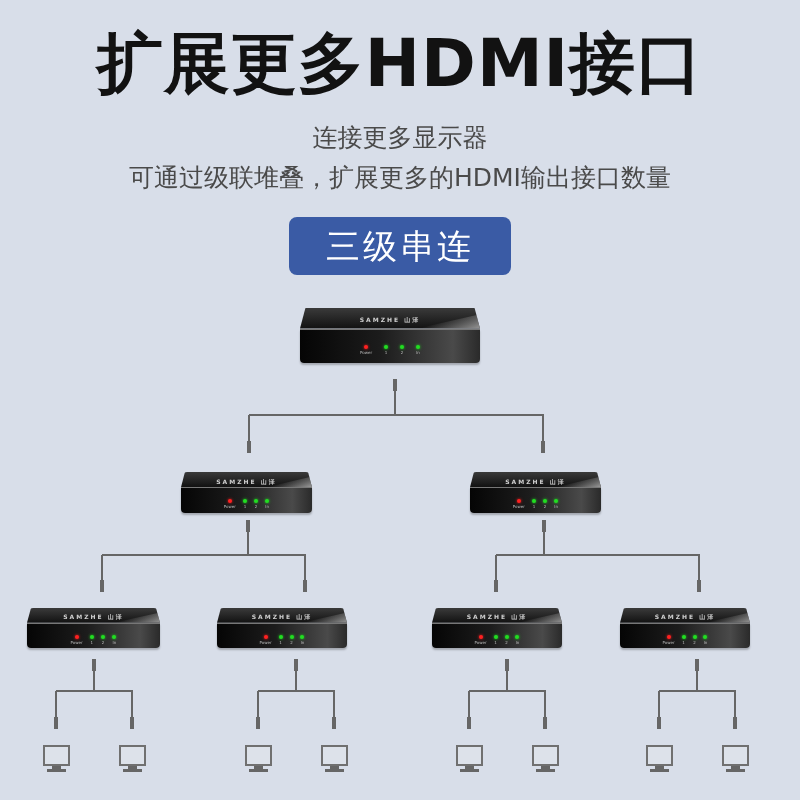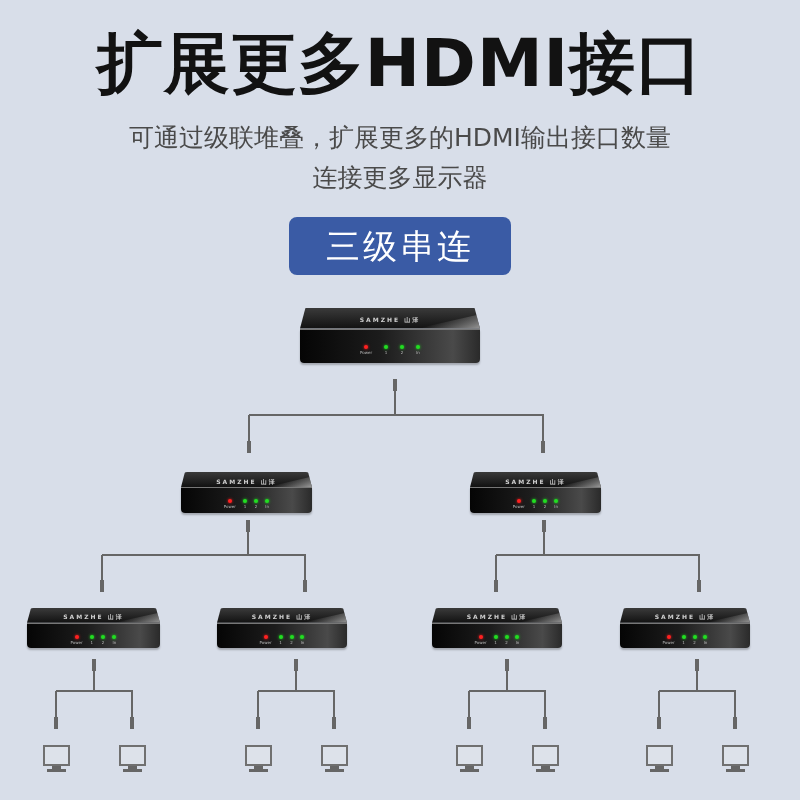--- a/index.html
+++ b/index.html
@@ -59,22 +59,22 @@
     border: 2px solid #707070; background: #dde2ea;
   }
   .monitor .neck { position: absolute; left: 9px; top: 21px; width: 9px; height: 3px; background: #666; }
   .monitor .base { position: absolute; left: 4px; top: 24px; width: 19px; height: 3px; background: #666; }
 </style>
 </head>
 <body>
 
 <div class="title">扩展更多HDMI接口</div>
 <div class="subtitle">
+  <div>连接更多显示器</div>
   <div>可通过级联堆叠，扩展更多的HDMI输出接口数量</div>
-  <div>连接更多显示器</div>
 </div>
 <div class="badge">三级串连</div>
 
 <div id="diagram">
     <div class="device" style="left: 300px; top: 308px; width: 180px; height: 54px;">
       <div class="top"></div>
       <div class="brand">SAMZHE 山泽</div>
       <div class="front"></div>
       <div class="leds">
         <div class="led">

